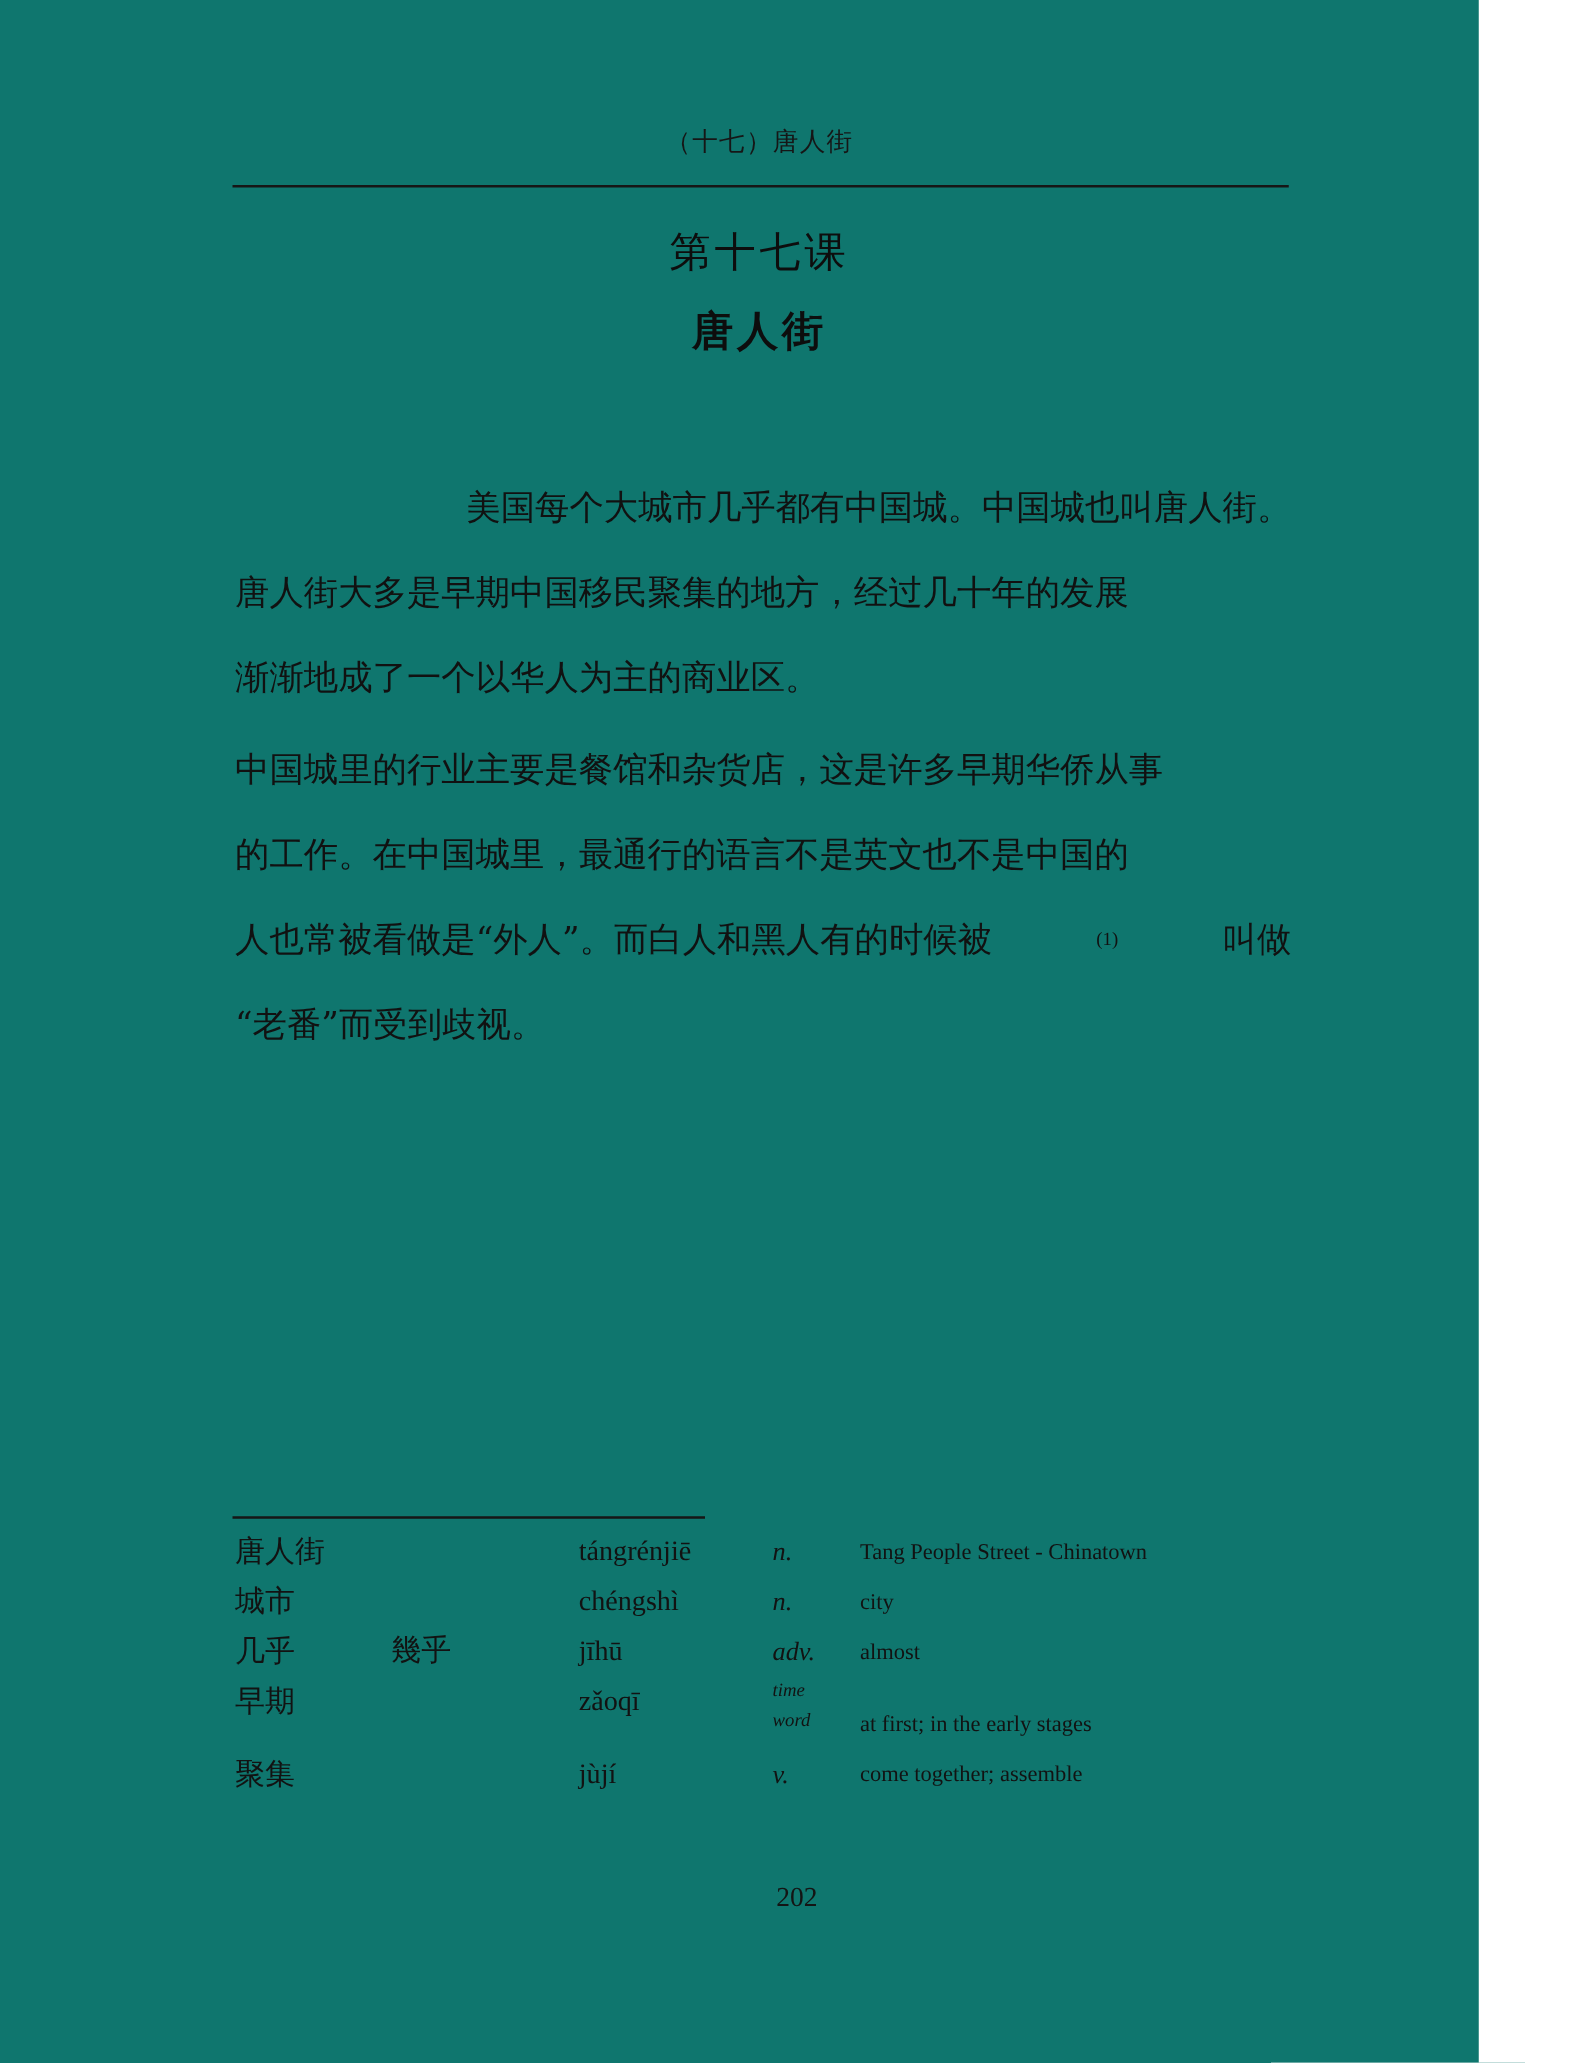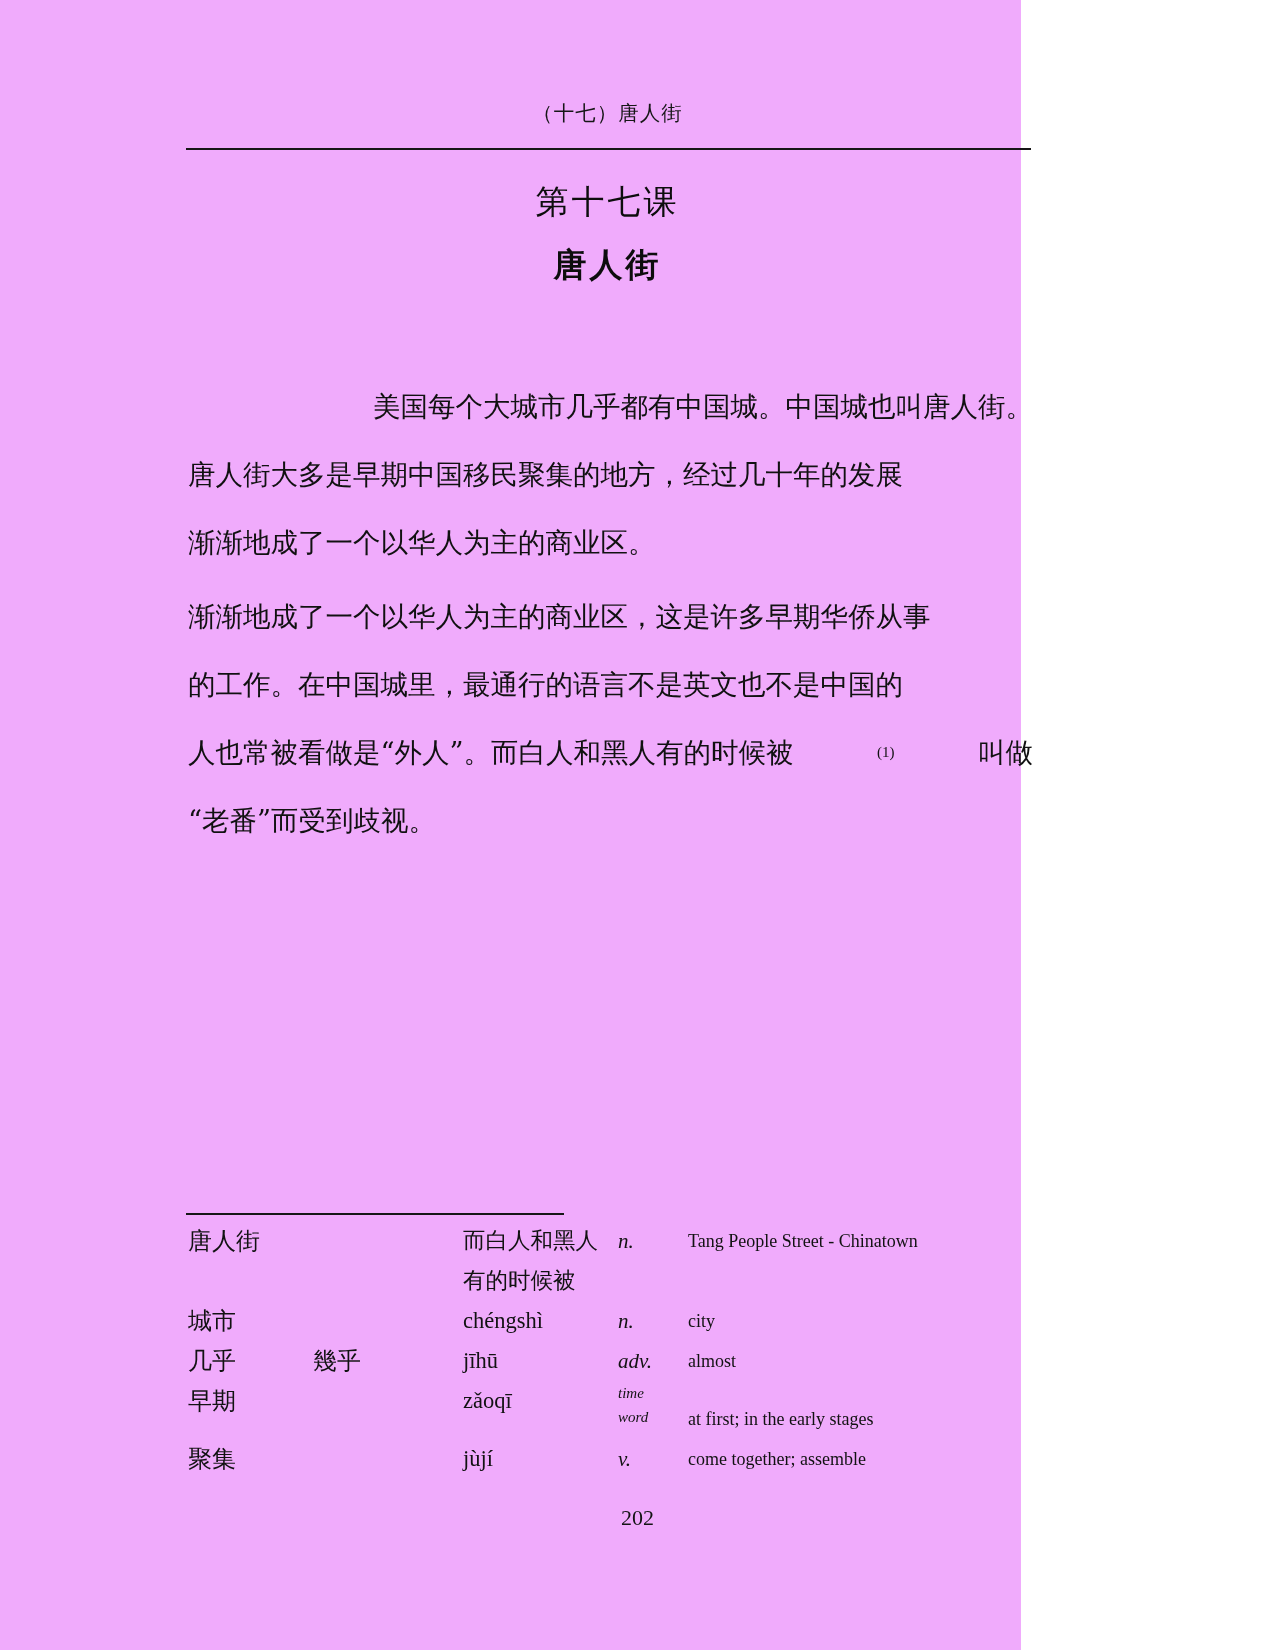--- a/index.html
+++ b/index.html
@@ -12,23 +12,23 @@
     height: 1650px;
     position: relative;
     font-family: "DejaVu Serif", "Liberation Serif", serif;
     color: #101010;
     overflow: hidden;
   }
 
   .page {
     position: absolute;
     left: 0; top: 0;
-    width: 1021px;
+    width: 1183px;
     height: 1650px;
-    background: #f0abfc;
+    background: #0f766e;
   }
 
   
   .running-header {
     position: absolute;
     left: 185px;
     top: 99px;
     width: 845px;
     text-align: center;
     font-family: "DejaVu Serif", "Liberation Serif", serif;
@@ -176,21 +176,21 @@
           <span>美国每个大城市几乎都有中国城。中国城也叫唐人街。</span>
       </span>
       <span class="line justify">
         <span>唐人街大多是早期中国移民聚集的地方，经过几十年的发展</span>
       </span>
       <span class="line">渐渐地成了一个以华人为主的商业区。</span>
     </p>
 
     <p class="para">
       <span class="line justify">
-        <span>渐渐地成了一个以华人为主的商业区，这是许多早期华侨从事</span>
+        <span>中国城里的行业主要是餐馆和杂货店，这是许多早期华侨从事</span>
       </span>
       <span class="line justify">
         <span>的工作。在中国城里，最通行的语言不是英文也不是中国的</span>
       </span>
       <span class="line justify">
         <span>人也常被看做是“外人”。而白人和黑人有的时候被</span>
           <span class="footnote-marker">(1)</span>
           <span>叫做</span>
       </span>
       <span class="line">“老番”而受到歧视。</span>
@@ -198,21 +198,21 @@
 
   </div>
 
   <div class="vocab-rule"></div>
 
   <table class="vocab-table">
     <tbody>
       <tr>
         <td class="col-simp">唐人街</td>
         <td class="col-trad"></td>
-        <td class="col-pinyin">而白人和黑人有的时候被</td>
+        <td class="col-pinyin">tángrénjiē</td>
         <td class="col-pos">n.</td>
         <td class="col-def">Tang People Street - Chinatown</td>
       </tr>
       <tr>
         <td class="col-simp">城市</td>
         <td class="col-trad"></td>
         <td class="col-pinyin">chéngshì</td>
         <td class="col-pos">n.</td>
         <td class="col-def">city</td>
       </tr>

